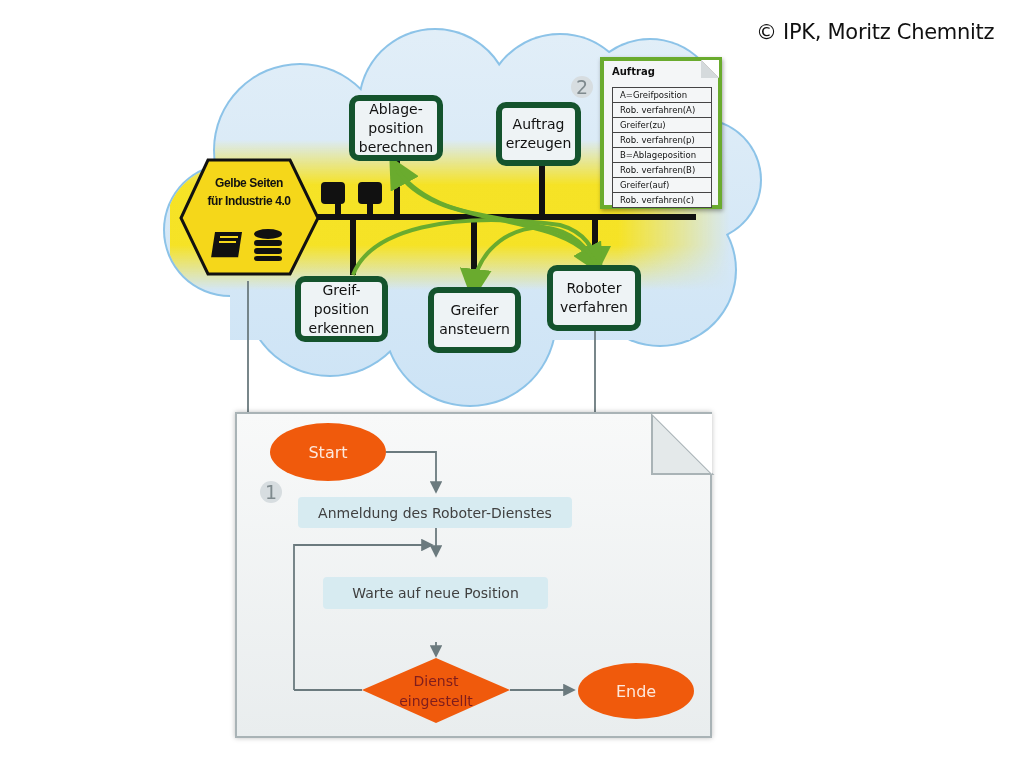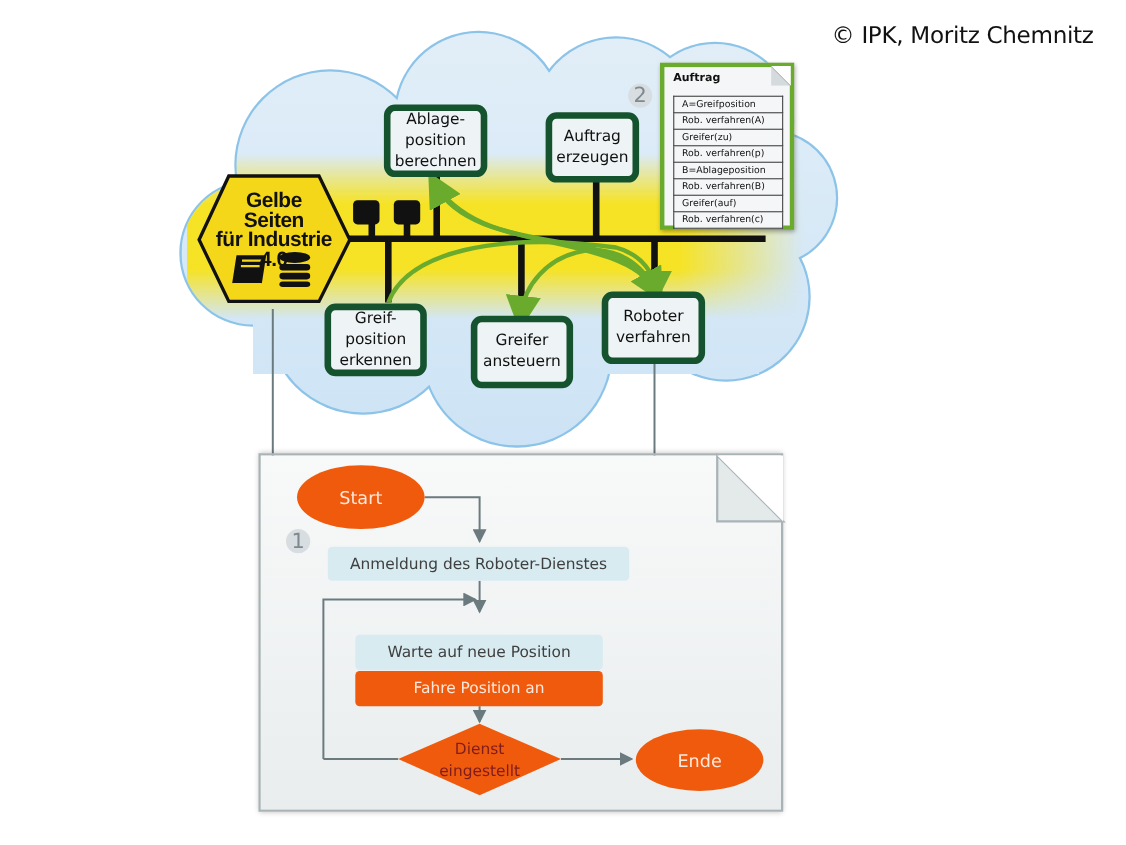--- a/index.html
+++ b/index.html
@@ -1,20 +1,20 @@
 <!DOCTYPE html>
 <html><head>
 <meta charset="utf-8">
 <style>
   html,body{margin:0;padding:0;background:#fff;}
   body{width:1024px;height:768px;position:relative;overflow:hidden;font-family:"Liberation Sans",sans-serif;}
   #stage{position:absolute;left:0;top:0;width:1024px;height:568px;}
   .copyright{position:absolute;left:756px;top:20px;font-size:21px;color:#111;font-family:"DejaVu Sans",sans-serif;letter-spacing:-0.3px;}
   .node{position:absolute;background:#eef3f5;border:6px solid #14532d;border-radius:10px;box-sizing:border-box;display:flex;align-items:center;justify-content:center;text-align:center;font-size:14px;line-height:19px;color:#111;font-family:"DejaVu Sans",sans-serif;white-space:pre-line;}
-  .hexlabel{position:absolute;left:196px;top:174px;width:106px;text-align:center;font-weight:bold;font-size:19px;line-height:18px;color:#111;letter-spacing:-0.4px;}
+  .hexlabel{position:absolute;left:196px;top:174px;width:106px;text-align:center;font-weight:bold;font-size:12px;line-height:18px;color:#111;letter-spacing:-0.4px;}
   .badge{position:absolute;width:22px;height:22px;border-radius:50%;background:#d7dde0;color:#7f8a8e;font-size:19px;line-height:22px;text-align:center;font-family:"DejaVu Sans",sans-serif;}
   .order-card{position:absolute;left:600px;top:57px;width:122px;height:152px;background:#f4f6f7;border:4px solid #6aab2e;box-sizing:border-box;box-shadow:1px 2px 4px rgba(0,0,0,.35);}
   .order-title{position:absolute;left:8px;top:5px;font-weight:bold;font-size:10px;color:#111;font-family:"DejaVu Sans",sans-serif;}
   .order-table{position:absolute;left:8px;top:26px;width:100px;border-collapse:collapse;}
   .order-table td{border:1px solid #444;font-size:8.5px;height:14px;padding:0 0 0 7px;color:#111;font-family:"DejaVu Sans",sans-serif;white-space:nowrap;background:#f4f6f7;}
   .fold{position:absolute;right:-1px;top:-1px;width:18px;height:18px;}
   .doc-panel{position:absolute;left:235px;top:412px;width:477px;height:326px;background:linear-gradient(180deg,#f8f9f9,#e9edee);border:2px solid #a9b3b6;box-sizing:border-box;box-shadow:0 0 5px rgba(0,0,0,.25);}
   .flow-text{position:absolute;display:flex;align-items:center;justify-content:center;text-align:center;font-family:"DejaVu Sans",sans-serif;}
   .step-light{background:#d7ebf1;color:#404040;border-radius:4px;font-size:14px;}
   .step-orange{background:#f05a0c;color:#fde8dc;border-radius:4px;font-size:14px;}
@@ -191,17 +191,16 @@
       <path d="M294,690 L362,690"></path>
       <path d="M510,690 L574,690" marker-end="url(#greyHead)"></path>
     </g>
     <polygon points="436,658 510,690 436,723 362,690" fill="#f05a0c"></polygon>
   </svg>
 
   <div class="badge" style="left:260px;top:481px;">1</div>
   <div class="flow-text oval" style="left:270px;top:423px;width:116px;height:58px;">Start</div>
   <div class="flow-text step-light" style="left:298px;top:497px;width:274px;height:31px;">Anmeldung des Roboter-Dienstes</div>
   <div class="flow-text step-light" style="left:323px;top:561px;width:225px;height:32px;margin-top:16px;">Warte auf neue Position</div>
-  <div class="flow-text step-orange" style="left:323px;top:610px;width:225px;height:32px;">Fahre Position an</div>
   <div class="flow-text" style="left:380px;top:670px;width:112px;height:42px;color:#7f1d1d;font-size:14px;line-height:20px;white-space:pre-line;">Dienst
 eingestellt</div>
   <div class="flow-text oval" style="left:578px;top:663px;width:116px;height:56px;">Ende</div>
 </div>
 
 </body></html>

